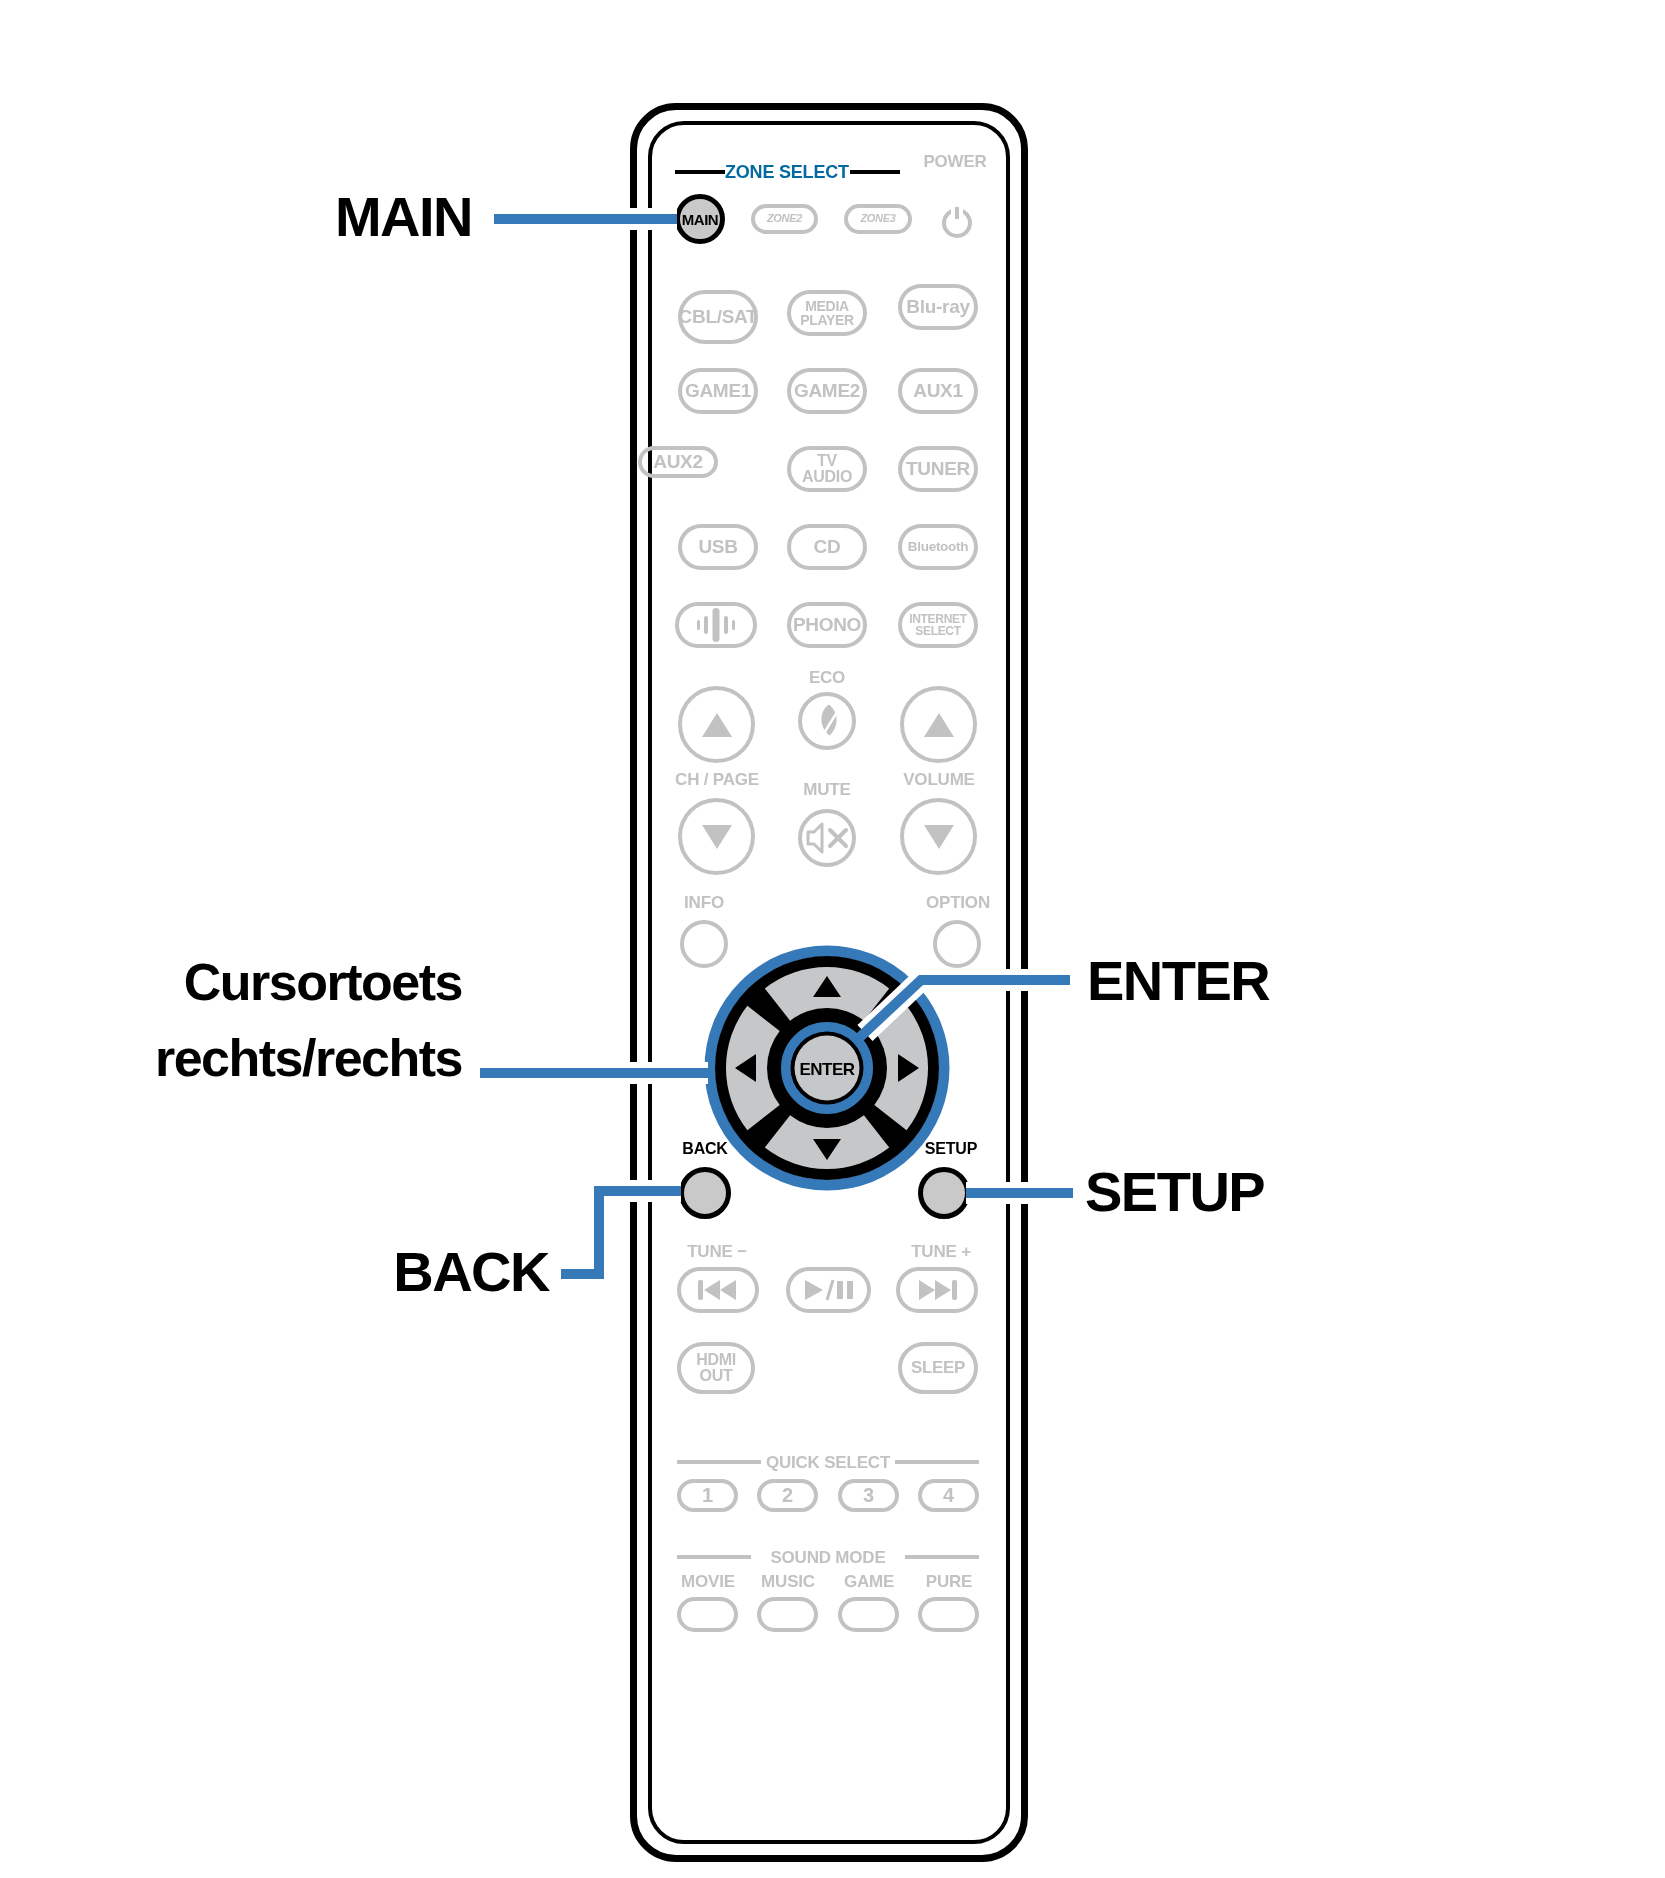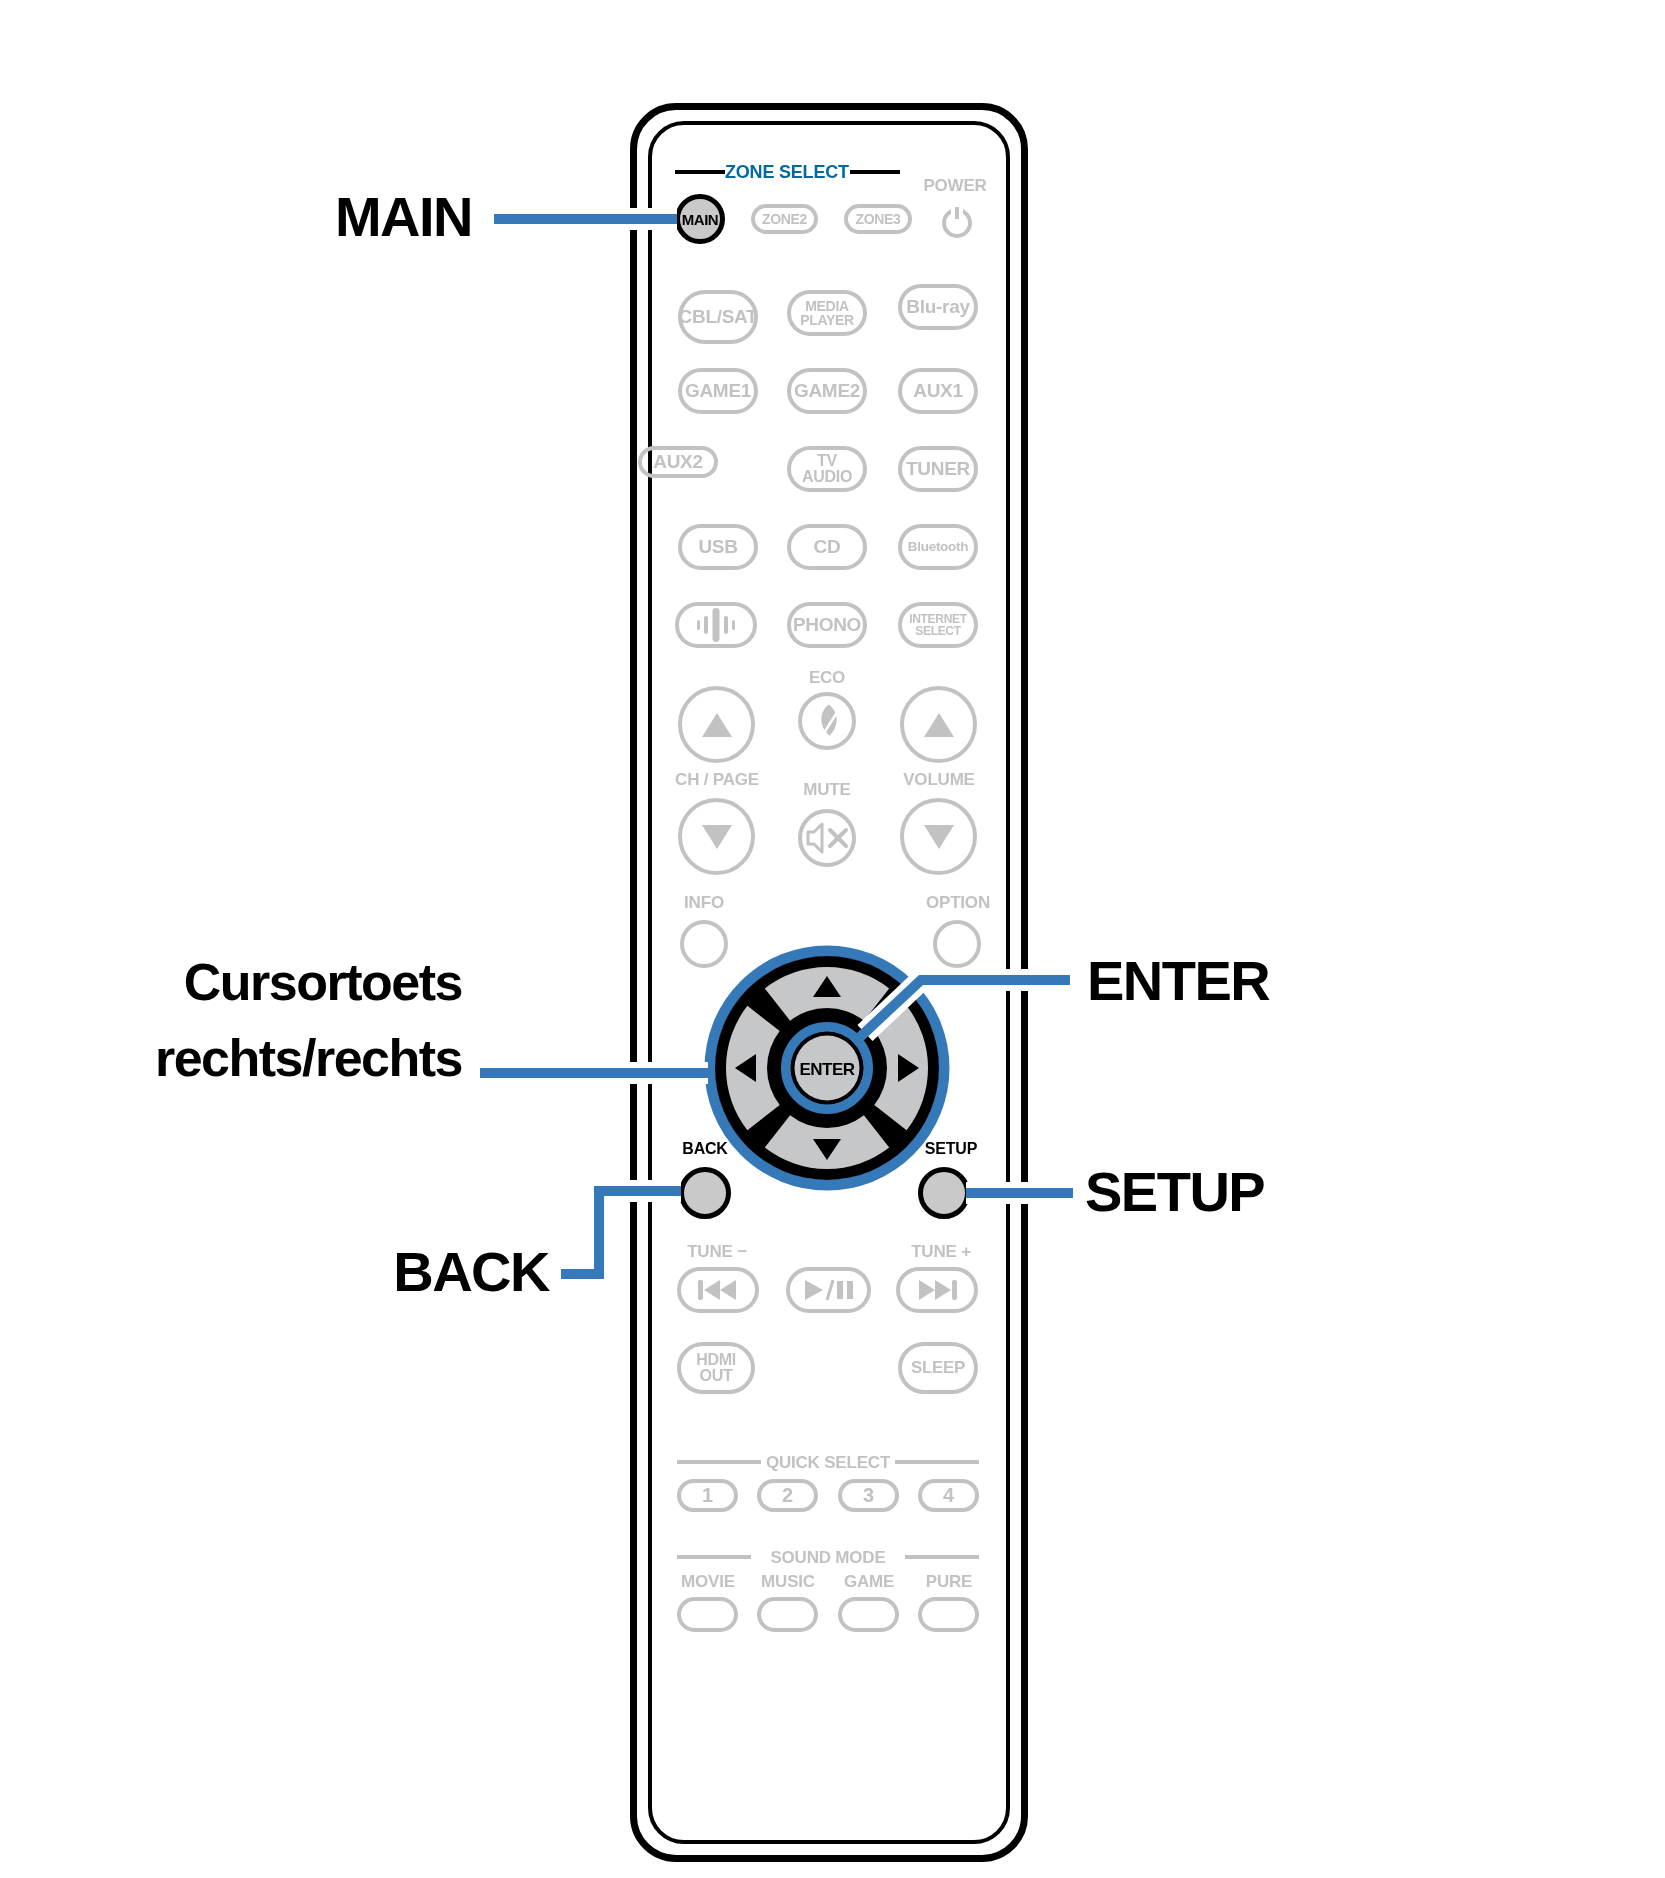--- a/index.html
+++ b/index.html
@@ -23,21 +23,21 @@
     border-radius:50%;display:flex;align-items:center;justify-content:center;
   }
   .active{background:var(--btnfill);border:5px solid #000;color:#000;}
   .glabel{
     position:absolute;color:var(--gray);font-weight:bold;font-size:17px;
     text-align:center;white-space:nowrap;letter-spacing:-0.2px;
   }
   .blabel{color:#000;}
   .dash{position:absolute;height:4px;background:var(--gray);}
   .dash.black{background:#000;}
-  .f14{font-size:14px;} .f16{font-size:16px;} .f13{font-size:13.5px;} .f12{font-size:12px;} .f15{font-size:14px;} .f20{font-size:20px;}
+  .f14{font-size:14px;} .f16{font-size:16px;} .f13{font-size:13.5px;} .f12{font-size:12px;} .f15{font-size:11px;font-style:italic;} .f20{font-size:20px;}
   
   .callout{
     position:absolute;color:#000;font-weight:bold;font-size:56px;
     letter-spacing:-1.5px;line-height:62px;white-space:nowrap;
   }
   .callout.right{text-align:right;}
   .cursor-block{font-size:52px;line-height:76px;}
   svg{display:block;}
   :root{--gray:#c2c2c2;--blue:#3579b8;--btnfill:#c9c9c9;--padfill:#c5c7c9;}
 </style>
@@ -45,21 +45,21 @@
 <body>
 
 <div class="stage">
 
   <div class="abs body-outer" style="left:630px;top:103px;width:398px;height:1759px;"></div>
   <div class="abs body-inner" style="left:648px;top:121px;width:362px;height:1723px;"></div>
 
   <div class="dash black" style="left:675px;top:170px;width:50px;"></div>
   <div class="glabel blabel" style="left:725px;top:162px;width:120px;font-size:18px;color:#0369a1;">ZONE SELECT</div>
   <div class="dash black" style="left:850px;top:170px;width:50px;"></div>
-  <div class="glabel" style="left:922px;top:176px;width:66px;">POWER</div>
+  <div class="glabel" style="left:922px;top:152px;width:66px;">POWER</div>
 
   <div class="circle active" style="left:675px;top:194px;width:50px;height:50px;font-weight:bold;font-size:15px;letter-spacing:-0.5px;">
       <span>MAIN</span>
     </div>
   <div class="pill f15" style="left:751px;top:204px;width:67px;height:30px;">ZONE2</div>
   <div class="pill f15" style="left:844px;top:204px;width:68px;height:30px;">ZONE3</div>
   <div class="abs" style="left:936px;top:200px;width:42px;height:42px;">
     <svg width="42" height="42" viewBox="0 0 42 42">
       <circle cx="21" cy="23" r="13" fill="none" stroke="#c2c2c2" stroke-width="4"></circle>
       <rect x="15" y="4" width="12" height="10" fill="#ffffff"></rect>

